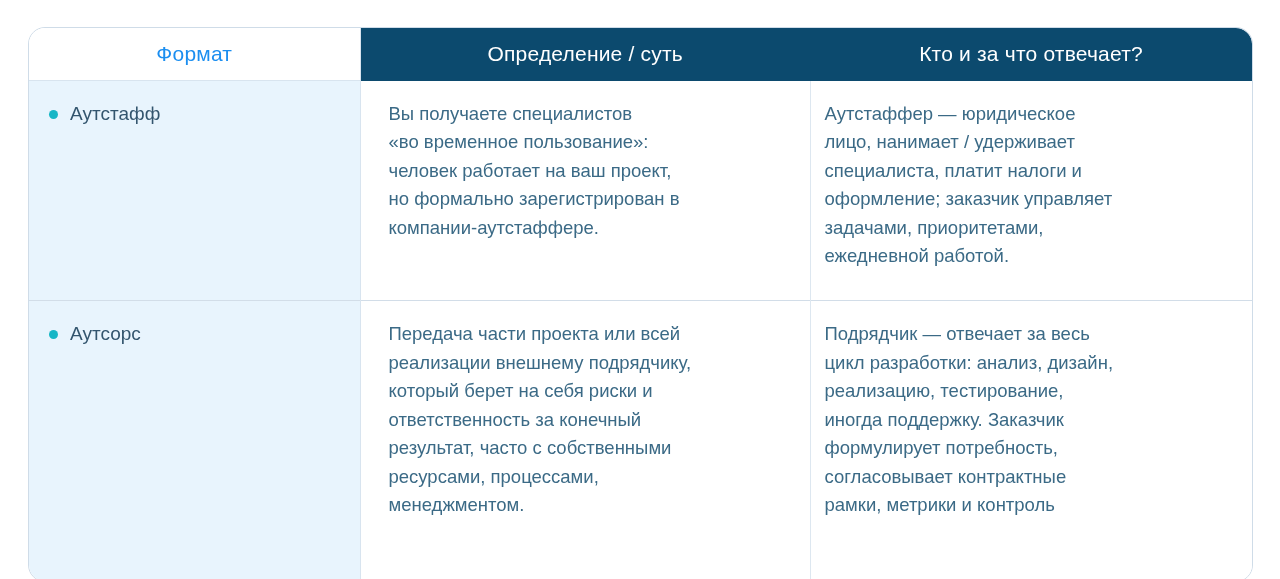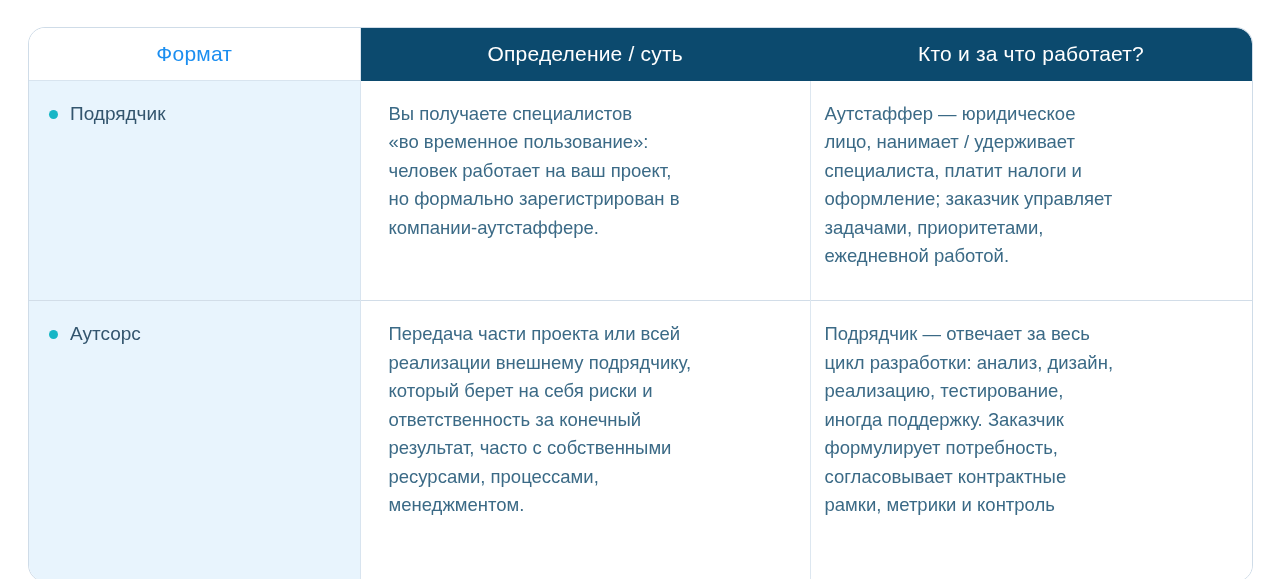--- a/index.html
+++ b/index.html
@@ -173,32 +173,32 @@
 
       <thead>
         <tr>
           <th class="th-format">
             <div class="th-inner">Формат</div>
           </th>
           <th class="th-blue">
             <div class="th-inner">Определение / суть</div>
           </th>
           <th class="th-blue th-last">
-            <div class="th-inner">Кто и за что работает?</div>
+            <div class="th-inner">Кто и за что отвечает?</div>
           </th>
         </tr>
       </thead>
 
       <tbody>
 
         <tr class="row-1">
           <td class="cell-format">
             <div class="fmt-wrap">
               <span class="bullet"></span>
-              <span class="fmt-label">Подрядчик</span>
+              <span class="fmt-label">Аутстафф</span>
             </div>
           </td>
           <td class="cell-text cell-mid">
             <div class="body-text">Вы получаете специалистов
 «во временное пользование»:
 человек работает на ваш проект,
 но формально зарегистрирован в
 компании-аутстаффере.</div>
           </td>
           <td class="cell-text cell-end">

